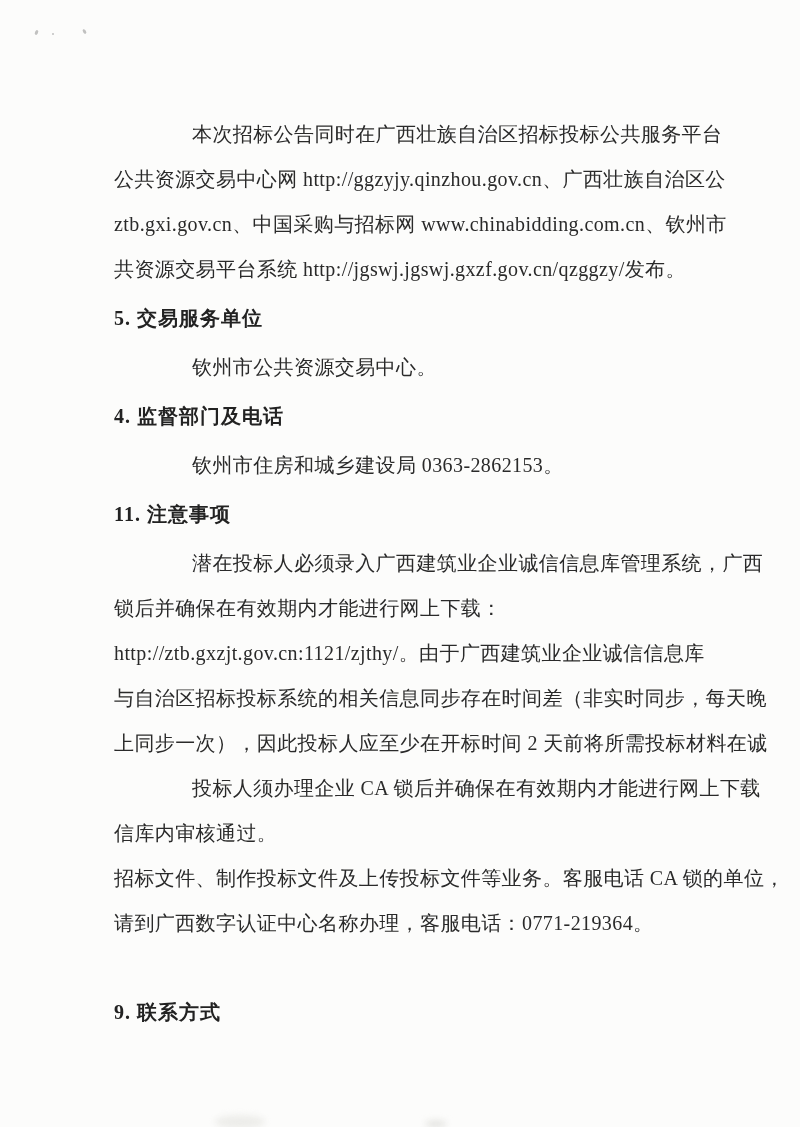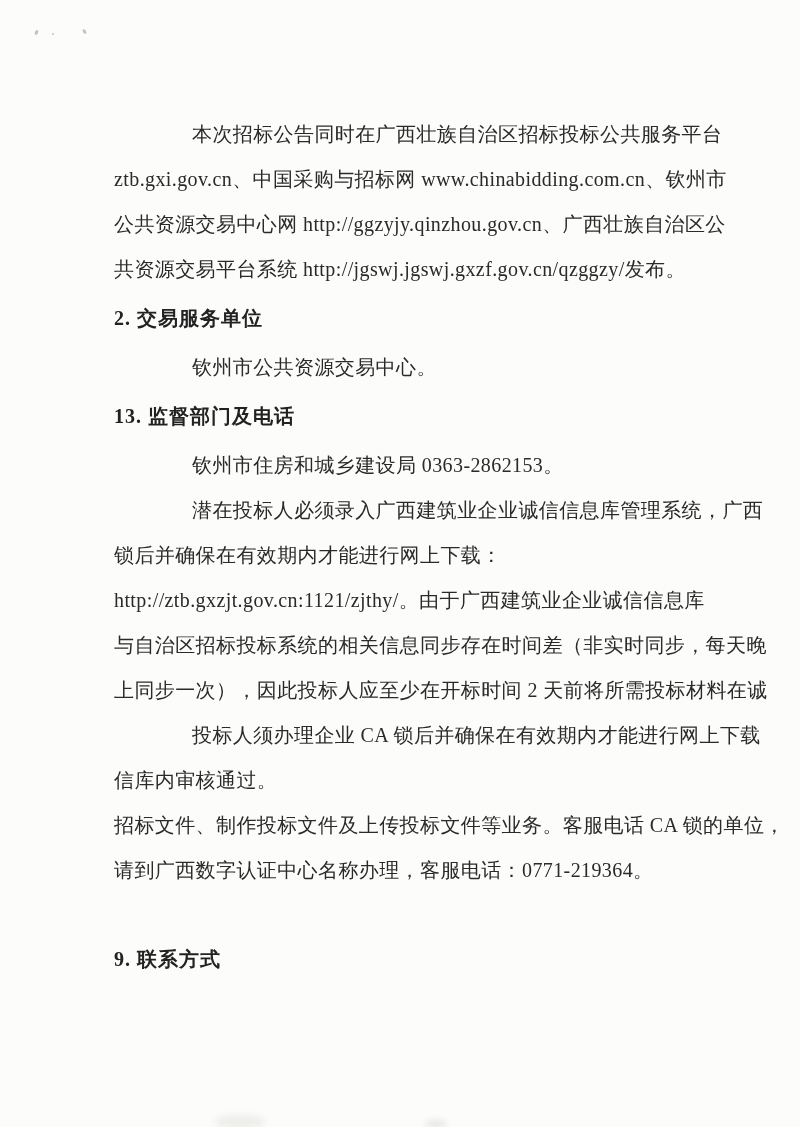--- a/index.html
+++ b/index.html
@@ -62,27 +62,28 @@
 <body>
 
 <div class="page">
 
   <div class="speck" style="left:35px; top:30px; width:3px; height:5px; transform:rotate(25deg);"></div>
   <div class="speck" style="left:52px; top:33px; width:2px; height:2px;"></div>
   <div class="speck" style="left:83px; top:29px; width:3px; height:5px; transform:rotate(-30deg);"></div>
 
   <div class="doc">
       <div class="line indent">本次招标公告同时在广西壮族自治区招标投标公共服务平台</div>
+      <div class="line">公共资源交易中心网 http://ggzyjy.qinzhou.gov.cn、广西壮族自治区公</div>
       <div class="line">ztb.gxi.gov.cn、中国采购与招标网 www.chinabidding.com.cn、钦州市</div>
-      <div class="line">公共资源交易中心网 http://ggzyjy.qinzhou.gov.cn、广西壮族自治区公</div>
       <div class="line">共资源交易平台系统 http://jgswj.jgswj.gxzf.gov.cn/qzggzy/发布。</div>
-      <div class="heading">2. 交易服务单位</div>
+      <div class="heading">5. 交易服务单位</div>
       <div class="line indent">钦州市公共资源交易中心。</div>
-      <div class="heading">13. 监督部门及电话</div>
+      <div class="heading">4. 监督部门及电话</div>
       <div class="line indent">钦州市住房和城乡建设局 0363-2862153。</div>
+      <div class="heading">11. 注意事项</div>
       <div class="line indent">潜在投标人必须录入广西建筑业企业诚信信息库管理系统，广西</div>
       <div class="line">锁后并确保在有效期内才能进行网上下载：</div>
       <div class="line">http://ztb.gxzjt.gov.cn:1121/zjthy/。由于广西建筑业企业诚信信息库</div>
       <div class="line">与自治区招标投标系统的相关信息同步存在时间差（非实时同步，每天晚</div>
       <div class="line">上同步一次），因此投标人应至少在开标时间 2 天前将所需投标材料在诚</div>
       <div class="line indent">投标人须办理企业 CA 锁后并确保在有效期内才能进行网上下载</div>
       <div class="line">信库内审核通过。</div>
       <div class="line">招标文件、制作投标文件及上传投标文件等业务。客服电话 CA 锁的单位，</div>
       <div class="line">请到广西数字认证中心名称办理，客服电话：0771-219364。</div>
       <div class="heading">9. 联系方式</div>

